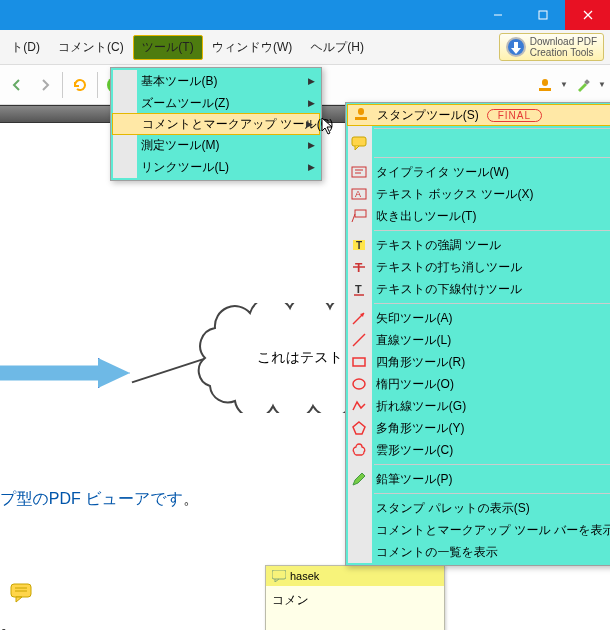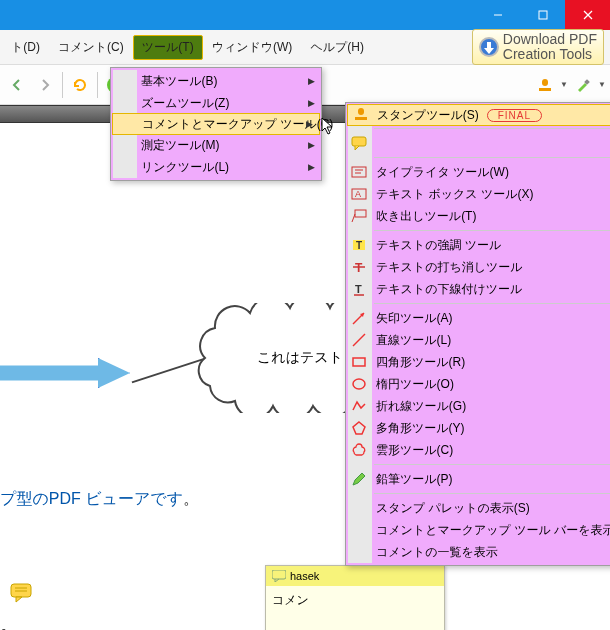--- a/index.html
+++ b/index.html
@@ -7,21 +7,21 @@
 
 .titlebar { height: 30px; background: #188fe4; display: flex; justify-content: flex-end; align-items: center; }
 .tb-btn { width: 45px; height: 30px; display: flex; align-items: center; justify-content: center; color: #fff; font-size: 13px; }
 .tb-btn.close { background: #e81123; color: #fff; font-size: 14px; }
 .tb-btn.close svg, .tb-btn svg { display: block; }
 
 .menubar { height: 35px; background: #f5f5f5; display: flex; align-items: center; padding: 0 2px; font-size: 12px; color: #222; border-bottom: 1px solid #ddd; }
 .menubar .mitem { padding: 4px 9px; cursor: default; }
 .menubar .mitem.active { background: #4d7c0f; border: 1px solid #e5b700; border-radius: 2px; padding: 3px 8px; }
 .menubar .spacer { flex: 1; }
-.dl-btn { display: flex; align-items: center; gap: 4px; background: linear-gradient(#fffef4, #fff2b0); border: 1px solid #d4c36a; border-radius: 3px; padding: 2px 6px; font-size: 14px; line-height: 1.1; color: #555; margin-right: 4px; }
+.dl-btn { display: flex; align-items: center; gap: 4px; background: linear-gradient(#fffef4, #fff2b0); border: 1px solid #d4c36a; border-radius: 3px; padding: 2px 6px; font-size: 10px; line-height: 1.1; color: #555; margin-right: 4px; }
 .dl-btn .icon { width: 20px; height: 20px; background: #3a7bd5; border-radius: 50%; position: relative; border: 2px solid #bbb; }
 .dl-btn .icon::after { content: ""; position: absolute; left: 6px; top: 3px; width: 4px; height: 8px; background: #fff; }
 .dl-btn .icon::before { content: ""; position: absolute; left: 3px; top: 9px; border-left: 5px solid transparent; border-right: 5px solid transparent; border-top: 6px solid #fff; }
 
 .toolbar { height: 40px; background: #fdfdfd; border-bottom: 1px solid #ddd; display: flex; align-items: center; padding: 0 4px; gap: 2px; }
 .toolbar .tbtn { width: 26px; height: 26px; display: flex; align-items: center; justify-content: center; border-radius: 2px; }
 .toolbar .sep { width: 1px; height: 26px; background: #ccc; margin: 0 2px; }
 .toolbar .ddarrow { width: 8px; font-size: 8px; color: #555; }
 
 .graybar { height: 18px; background: linear-gradient(#888, #555); border-top: 1px solid #333; border-bottom: 1px solid #333; }
@@ -37,21 +37,21 @@
 .body-text .suffix { color: #222; }
 
 .note { position: absolute; left: 265px; top: 442px; width: 180px; background: #ffffe8; border: 1px solid #bba; box-shadow: 1px 1px 3px rgba(0,0,0,.2); }
 .note-head { background: #f7f37a; padding: 4px 6px; font-size: 11px; display: flex; align-items: center; gap: 4px; }
 .note-head svg { display: block; }
 .note-body { padding: 6px; font-size: 12px; min-height: 60px; }
 .note-icon { position: absolute; left: 10px; top: 460px; }
 .dot-x { position: absolute; left: 0; top: 490px; font-size: 18px; }
 
 
-.menu { position: absolute; background: #f0abfc; border: 1px solid #9f9f9f; box-shadow: 2px 2px 6px rgba(0,0,0,.25); font-size: 12px; padding: 2px 0; }
+.menu { position: absolute; background: #5eead4; border: 1px solid #9f9f9f; box-shadow: 2px 2px 6px rgba(0,0,0,.25); font-size: 12px; padding: 2px 0; }
 .menu .row { display: flex; align-items: center; height: 22px; padding: 0 20px 0 30px; position: relative; white-space: nowrap; cursor: default; }
 .menu .row.hover { background: #ffe8a6; border: 1px solid #e5b700; margin: -1px 1px; padding: 0 19px 0 29px; }
 .menu .row .arrow { position: absolute; right: 6px; font-size: 9px; color: #333; }
 .menu .iconcol { position: absolute; left: 2px; top: 2px; bottom: 2px; width: 24px; background: #e8e8e8; }
 .menu .row .ricon { position: absolute; left: 4px; width: 18px; height: 18px; display: flex; align-items: center; justify-content: center; }
 .menu .msep { height: 1px; background: #ccc; margin: 3px 2px 3px 28px; }
 
 .menu.tools { left: 110px; top: 67px; width: 212px; }
 .menu.sub { left: 322px; top: 102px; width: 332px; margin-left: 23px; }
 

